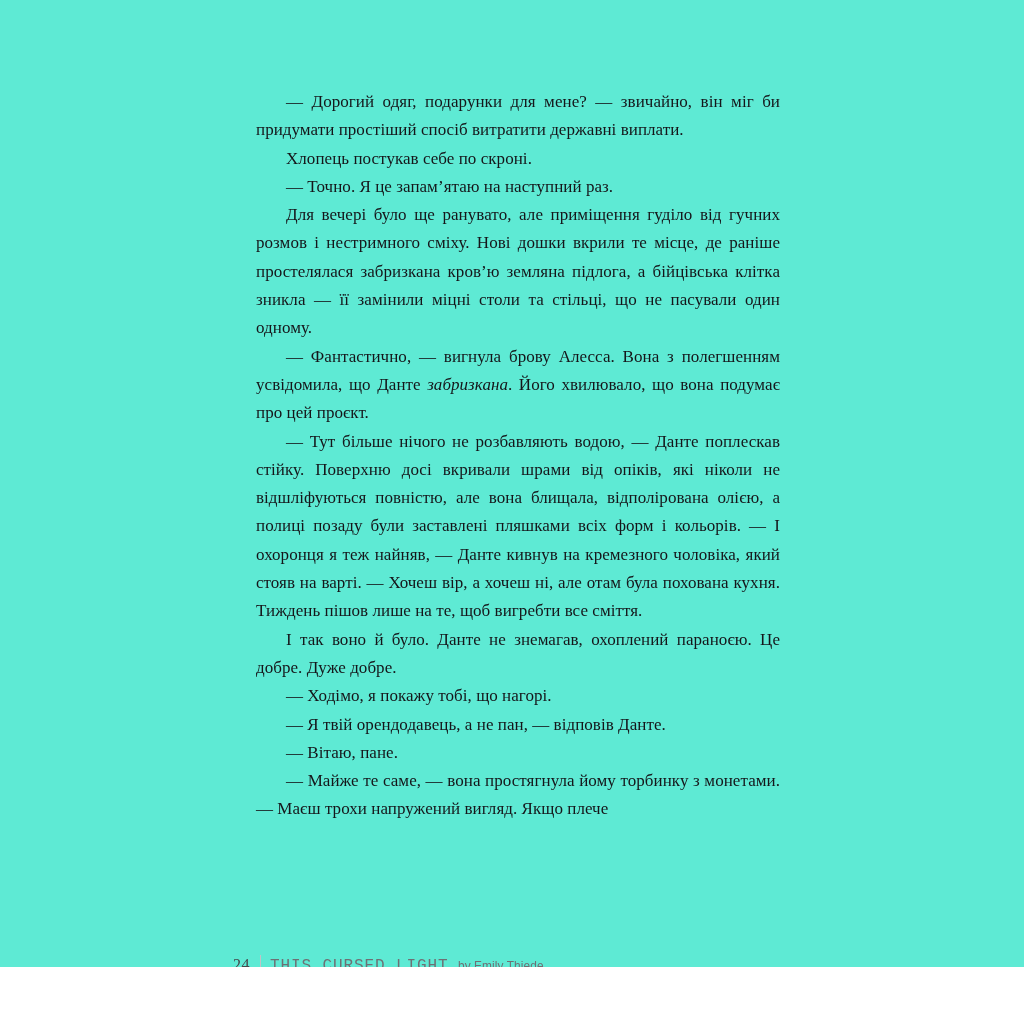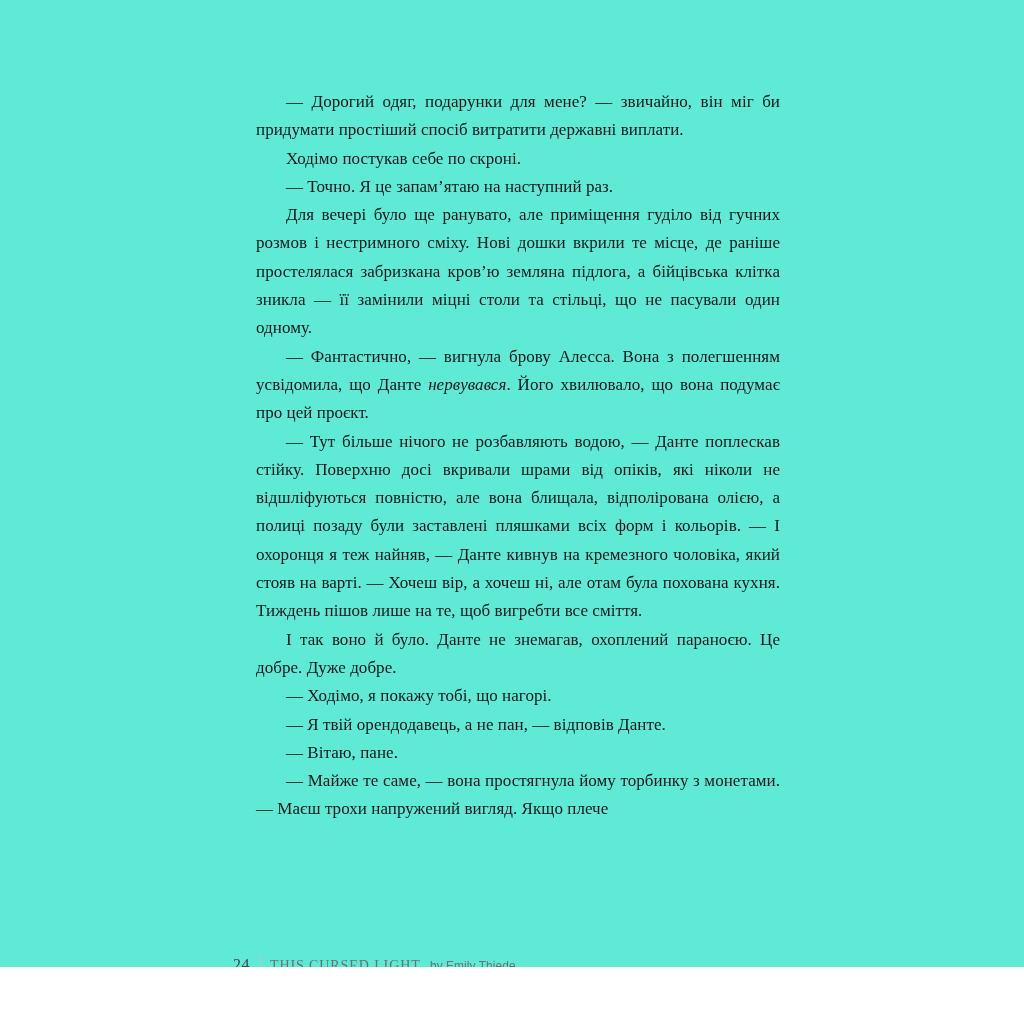--- a/index.html
+++ b/index.html
@@ -57,22 +57,22 @@
   }
   .footer-divider {
     display: inline-block;
     width: 1px;
     height: 17px;
     background: #c2c3c6;
     margin: 0 9px 0 10px;
     transform: translateY(2px);
   }
   .footer-book-title {
-    font-family: Liberation Serif, serif;
-    font-size: 14px;
+    font-family: Liberation Mono, monospace;
+    font-size: 16px;
     color: #6e7074;
     letter-spacing: 0.9px;
     font-variant: small-caps;
     text-transform: uppercase;
     font-weight: 400;
   }
   .footer-byline {
     font-family: "Liberation Sans", "DejaVu Sans", sans-serif;
     font-size: 13.5px;
     color: #6e7074;
@@ -82,24 +82,24 @@
     transform-origin: left center;
   }
 </style>
 </head>
 <body>
 
 <div class="page">
 
   <div class="text-block">
     <p class="para">— Дорогий одяг, подарунки для мене? — звичайно, він міг би придумати простіший спосіб витратити державні виплати.</p>
-    <p class="para">Ходімо постукав себе по скроні.</p>
+    <p class="para">Хлопець постукав себе по скроні.</p>
     <p class="para">— Точно. Я це запам’ятаю на наступний раз.</p>
     <p class="para">Для вечері було ще рануватo, але приміщення гуділо від гучних розмов і нестримного сміху. Нові дошки вкрили те місце, де раніше простелялася забризкана кров’ю земляна підлога, а бійцівська клітка зникла — її замінили міцні столи та стільці, що не пасували один одному.</p>
-    <p class="para"><span>— Фантастично, — вигнула брову Алесса. Вона з полегшенням усвідомила, що Данте </span><em>нервувався</em><span>. Його хвилювало, що вона подумає про цей проєкт.</span></p>
+    <p class="para"><span>— Фантастично, — вигнула брову Алесса. Вона з полегшенням усвідомила, що Данте </span><em>забризкана</em><span>. Його хвилювало, що вона подумає про цей проєкт.</span></p>
     <p class="para">— Тут більше нічого не розбавляють водою, — Данте поплескав стійку. Поверхню досі вкривали шрами від опіків, які ніколи не відшліфуються повністю, але вона блищала, відполірована олією, а полиці позаду були заставлені пляшками всіх форм і кольорів. — І охоронця я теж найняв, — Данте кивнув на кремезного чоловіка, який стояв на варті. — Хочеш вір, а хочеш ні, але отам була похована кухня. Тиждень пішов лише на те, щоб вигребти все сміття.</p>
     <p class="para">І так воно й було. Данте не знемагав, охоплений параноєю. Це добре. Дуже добре.</p>
     <p class="para">— Ходімо, я покажу тобі, що нагорі.</p>
     <p class="para">— Я твій орендодавець, а не пан, — відповів Данте.</p>
     <p class="para">— Вітаю, пане.</p>
     <p class="para last-line-natural">— Майже те саме, — вона простягнула йому торбинку з монетами. — Маєш трохи напружений вигляд. Якщо плече</p>
   </div>
 
   <div class="footer">
     <span class="footer-page-number">24</span>

